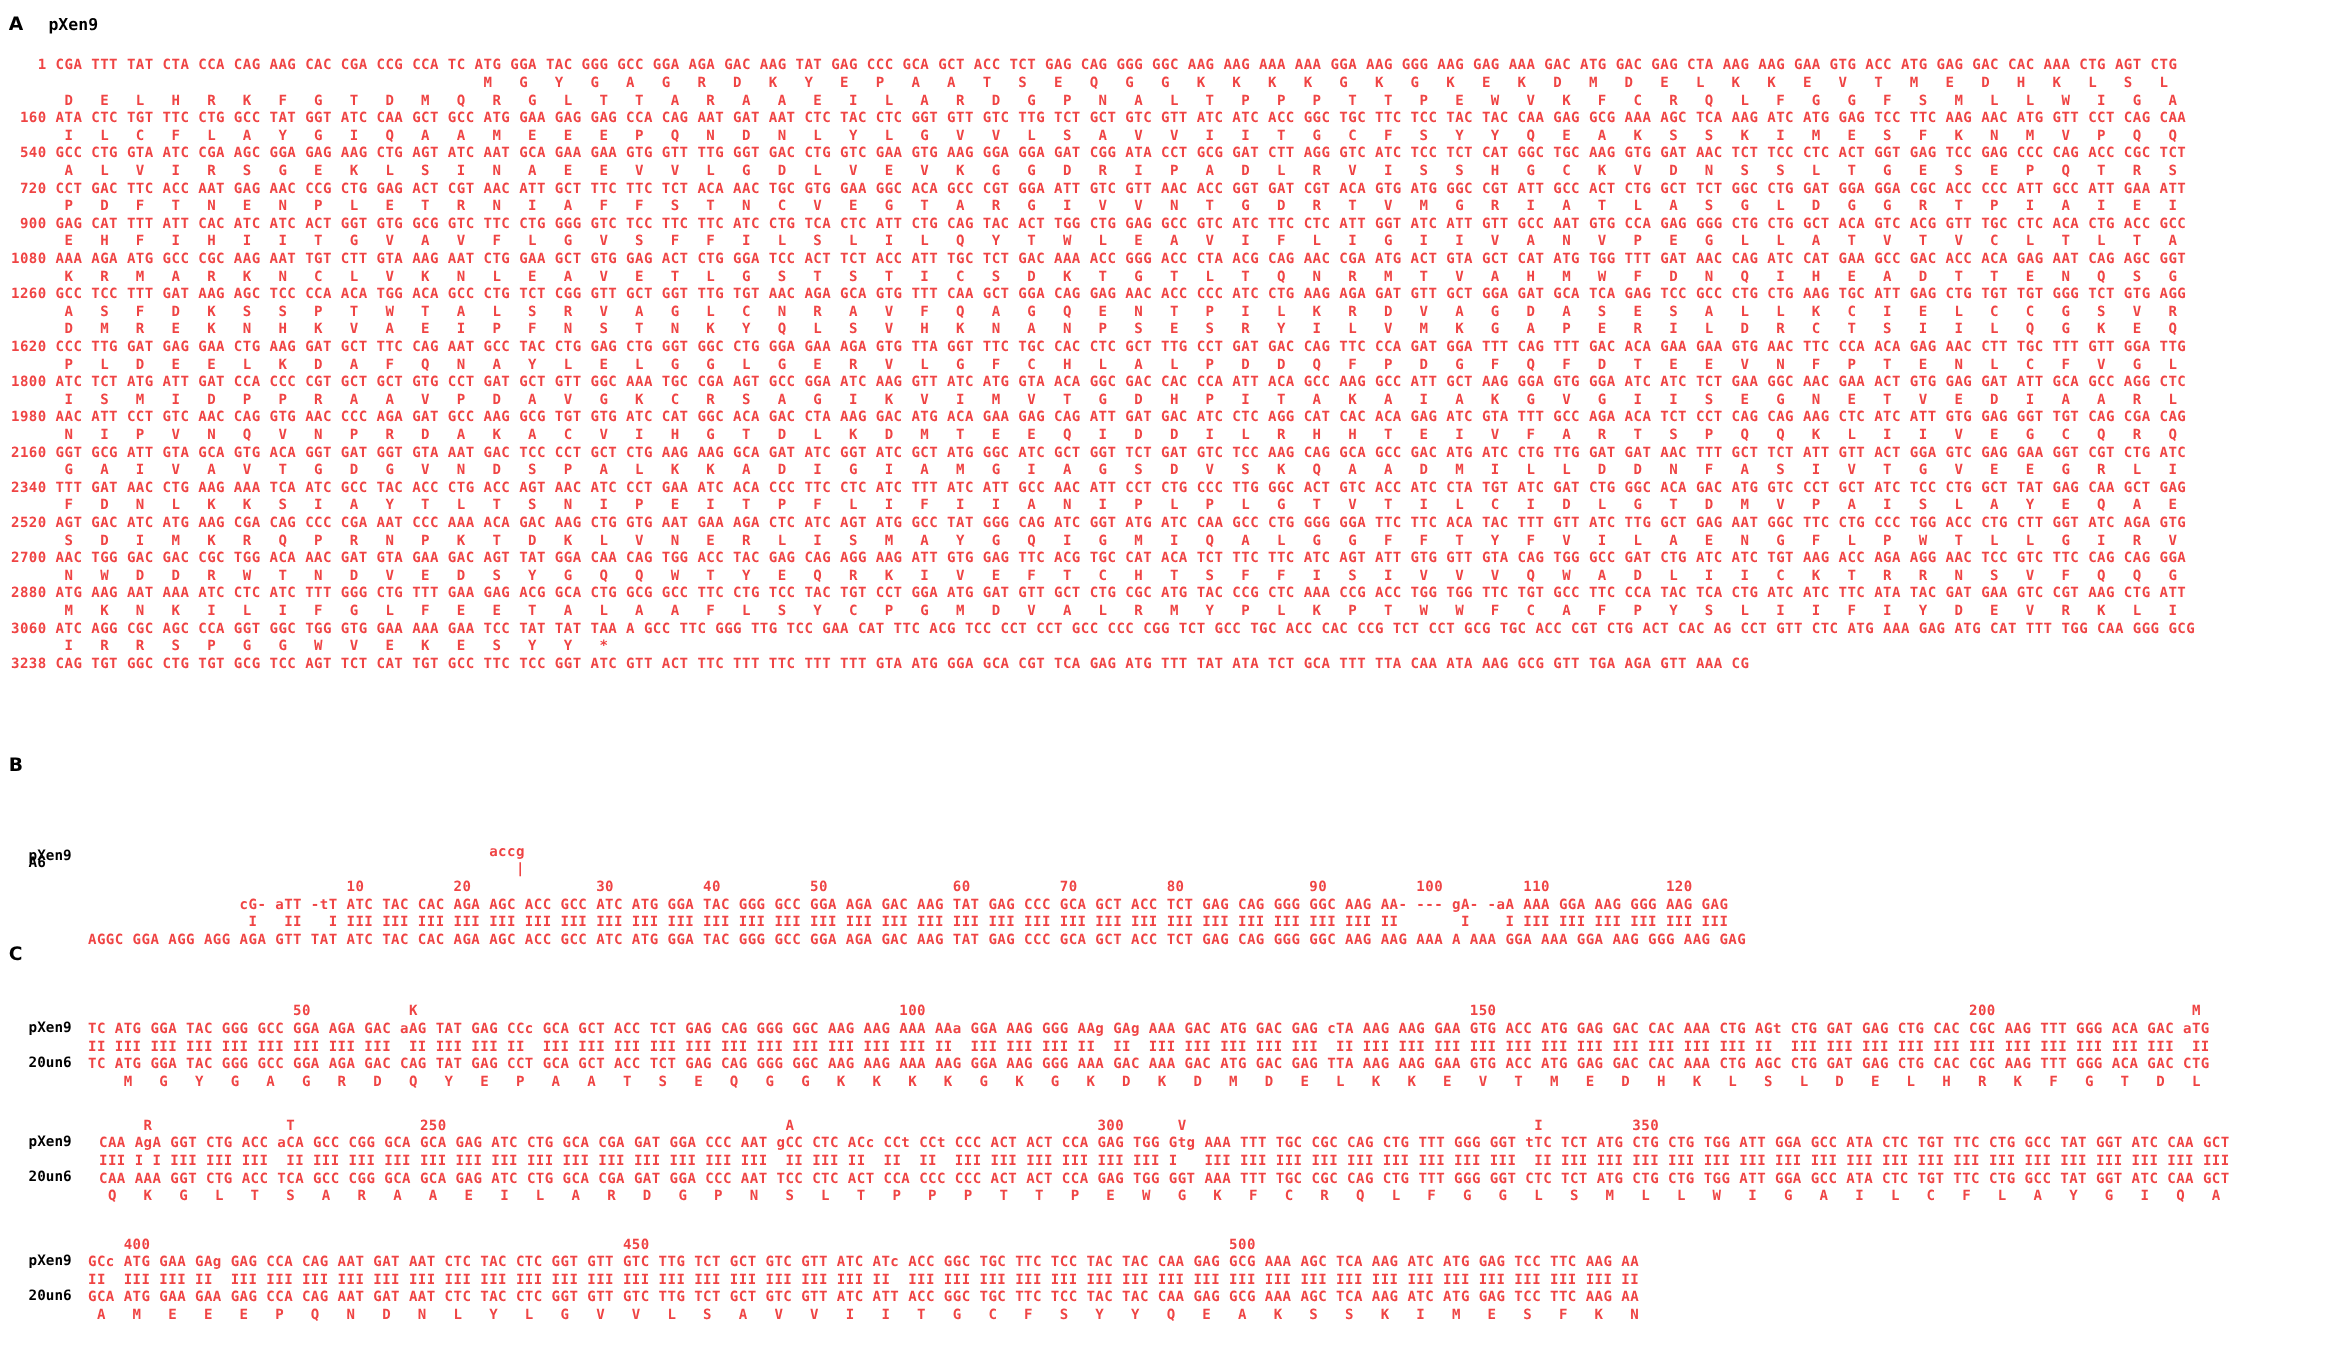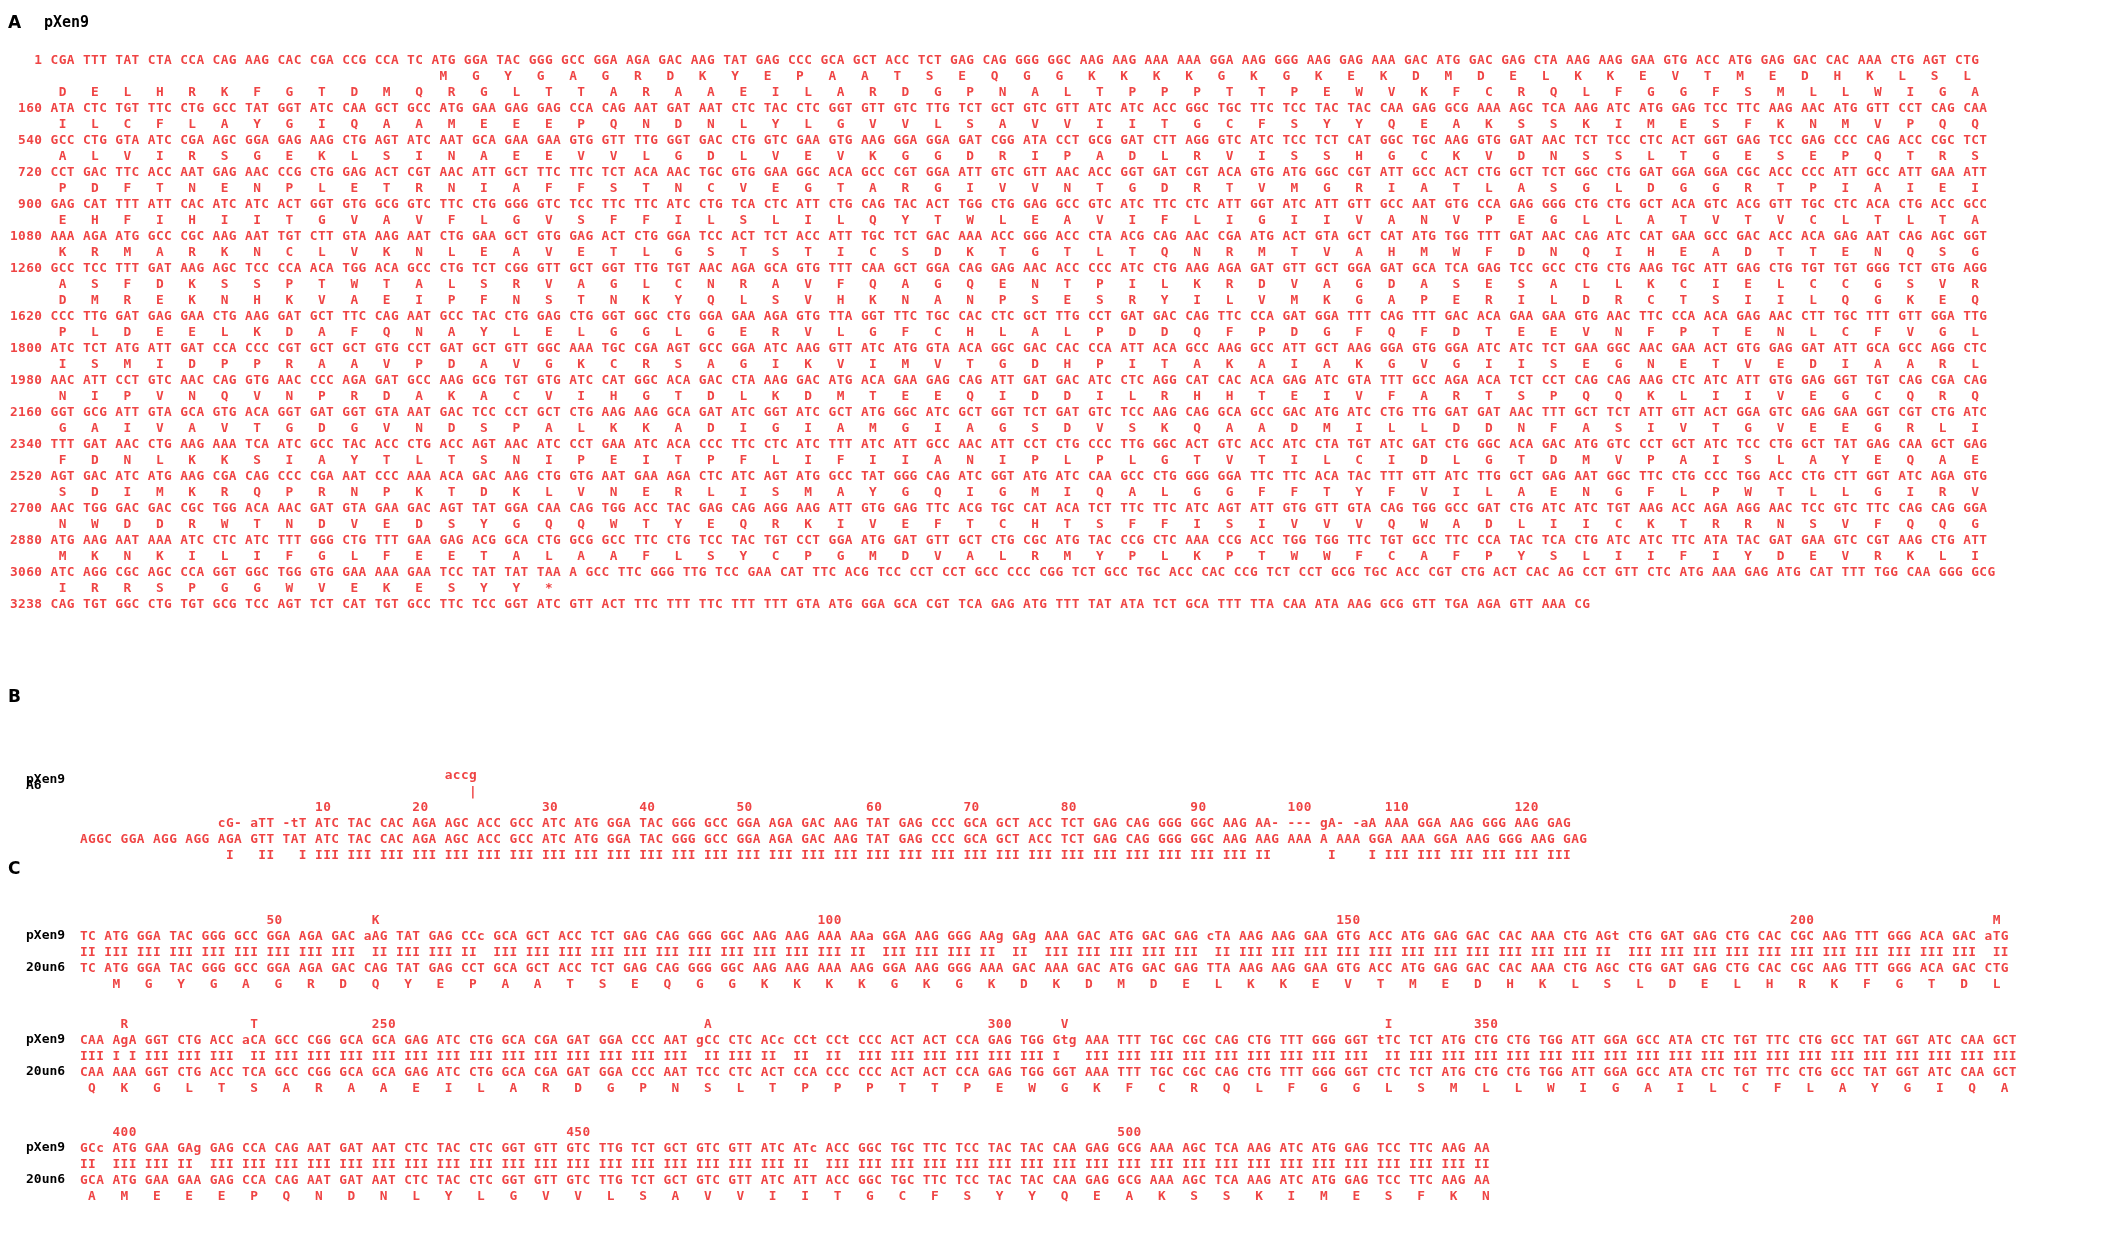--- a/index.html
+++ b/index.html
@@ -57,39 +57,39 @@
   </div>
 
 <div class="panel-label" style="left:8px;top:686px;">B</div>
 <div class="side-label" style="top:771px;">pXen9</div>
 <div class="side-label" style="top:777px;">A6</div>
 <div class="seq-lines" style="top:724px;margin-top:43px;">
     <pre>                                             accg</pre>
     <pre>                                                |</pre>
     <pre>                             10          20              30          40          50              60          70          80              90          100         110             120</pre>
     <pre>                 cG- aTT -tT ATC TAC CAC AGA AGC ACC GCC ATC ATG GGA TAC GGG GCC GGA AGA GAC AAG TAT GAG CCC GCA GCT ACC TCT GAG CAG GGG GGC AAG AA- --- gA- -aA AAA GGA AAG GGG AAG GAG</pre>
+    <pre>                  I   II   I III III III III III III III III III III III III III III III III III III III III III III III III III III III III III II       I    I III III III III III III</pre>
     <pre>AGGC GGA AGG AGG AGA GTT TAT ATC TAC CAC AGA AGC ACC GCC ATC ATG GGA TAC GGG GCC GGA AGA GAC AAG TAT GAG CCC GCA GCT ACC TCT GAG CAG GGG GGC AAG AAG AAA A AAA GGA AAA GGA AAG GGG AAG GAG</pre>
-    <pre>                  I   II   I III III III III III III III III III III III III III III III III III III III III III III III III III III III III III II       I    I III III III III III III</pre>
   </div>
 
 <div class="panel-label" style="left:8px;top:858px;">C</div>
 
 <div class="side-label" style="top:927px;">pXen9</div>
 <div class="side-label" style="top:959px;">20un6</div>
 <div class="seq-lines" style="top:912px;">
     <pre>                       50           K                                                      100                                                             150                                                     200                      M</pre>
     <pre>TC ATG GGA TAC GGG GCC GGA AGA GAC aAG TAT GAG CCc GCA GCT ACC TCT GAG CAG GGG GGC AAG AAG AAA AAa GGA AAG GGG AAg GAg AAA GAC ATG GAC GAG cTA AAG AAG GAA GTG ACC ATG GAG GAC CAC AAA CTG AGt CTG GAT GAG CTG CAC CGC AAG TTT GGG ACA GAC aTG</pre>
     <pre>II III III III III III III III III  II III III II  III III III III III III III III III III III II  III III III II  II  III III III III III  II III III III III III III III III III III III II  III III III III III III III III III III III  II</pre>
     <pre>TC ATG GGA TAC GGG GCC GGA AGA GAC CAG TAT GAG CCT GCA GCT ACC TCT GAG CAG GGG GGC AAG AAG AAA AAG GGA AAG GGG AAA GAC AAA GAC ATG GAC GAG TTA AAG AAG GAA GTG ACC ATG GAG GAC CAC AAA CTG AGC CTG GAT GAG CTG CAC CGC AAG TTT GGG ACA GAC CTG</pre>
     <pre>    M   G   Y   G   A   G   R   D   Q   Y   E   P   A   A   T   S   E   Q   G   G   K   K   K   K   G   K   G   K   D   K   D   M   D   E   L   K   K   E   V   T   M   E   D   H   K   L   S   L   D   E   L   H   R   K   F   G   T   D   L</pre>
   </div>
 
 <div class="side-label" style="top:1031px;">pXen9</div>
 <div class="side-label" style="top:1063px;">20un6</div>
-<div class="seq-lines" style="top:1016px;">
+<div class="seq-lines" style="top:1016px;margin-left:10px;">
     <pre>     R               T              250                                      A                                  300      V                                       I          350</pre>
     <pre>CAA AgA GGT CTG ACC aCA GCC CGG GCA GCA GAG ATC CTG GCA CGA GAT GGA CCC AAT gCC CTC ACc CCt CCt CCC ACT ACT CCA GAG TGG Gtg AAA TTT TGC CGC CAG CTG TTT GGG GGT tTC TCT ATG CTG CTG TGG ATT GGA GCC ATA CTC TGT TTC CTG GCC TAT GGT ATC CAA GCT</pre>
     <pre>III I I III III III  II III III III III III III III III III III III III III  II III II  II  II  III III III III III III I   III III III III III III III III III  II III III III III III III III III III III III III III III III III III III III</pre>
     <pre>CAA AAA GGT CTG ACC TCA GCC CGG GCA GCA GAG ATC CTG GCA CGA GAT GGA CCC AAT TCC CTC ACT CCA CCC CCC ACT ACT CCA GAG TGG GGT AAA TTT TGC CGC CAG CTG TTT GGG GGT CTC TCT ATG CTG CTG TGG ATT GGA GCC ATA CTC TGT TTC CTG GCC TAT GGT ATC CAA GCT</pre>
     <pre> Q   K   G   L   T   S   A   R   A   A   E   I   L   A   R   D   G   P   N   S   L   T   P   P   P   T   T   P   E   W   G   K   F   C   R   Q   L   F   G   G   L   S   M   L   L   W   I   G   A   I   L   C   F   L   A   Y   G   I   Q   A</pre>
   </div>
 
 <div class="side-label" style="top:1139px;">pXen9</div>
 <div class="side-label" style="top:1171px;">20un6</div>
 <div class="seq-lines" style="top:1124px;">

